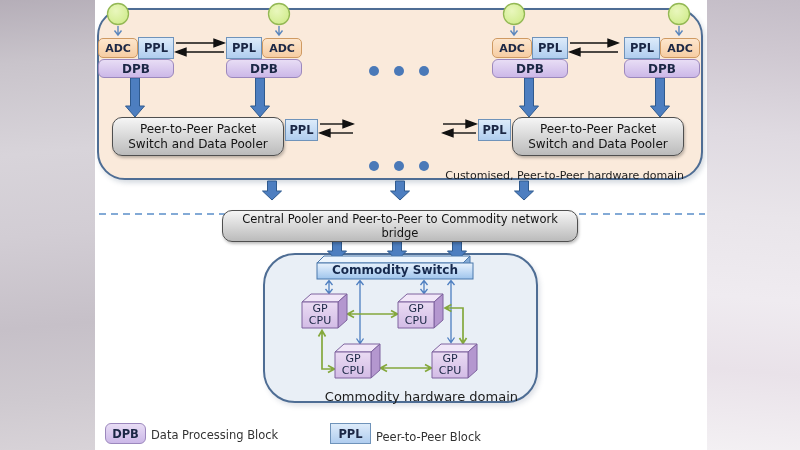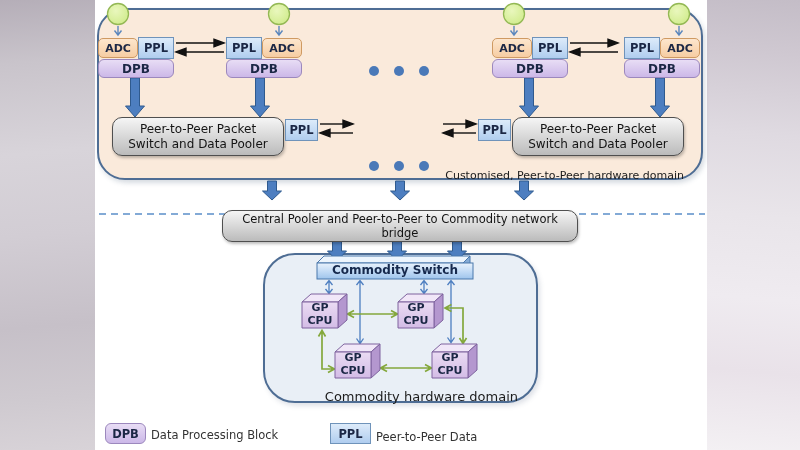--- a/index.html
+++ b/index.html
@@ -18,22 +18,22 @@
   svg#wires{position:absolute;left:0;top:0;z-index:3;}
   .box{position:absolute;box-sizing:border-box;display:flex;align-items:center;justify-content:center;
        z-index:4;font-weight:600;color:#1b2745;}
   .adc{background:linear-gradient(180deg,#fde6cd,#f6cda3);border:1px solid #cf9a62;border-radius:5px;font-size:11px;}
   .ppl{background:linear-gradient(180deg,#ddebfa,#b0cdef);border:1px solid #6f93ba;border-radius:0;font-size:11.5px;}
   .dpb{background:linear-gradient(180deg,#e8ddf5,#ccb8e8);border:1px solid #9c88bd;border-radius:6px;font-size:12px;}
   .grayb{background:linear-gradient(180deg,#f5f5f5,#bbbbbb);border:1.5px solid #4f4f4f;border-radius:10px;
          font-weight:400;color:#141414;font-size:12px;line-height:15px;text-align:center;
          flex-direction:column;box-shadow:1px 2px 3px rgba(0,0,0,.25);}
   .plain{position:absolute;z-index:4;color:#1c1c1c;margin-top:6px;}
-  .cubetxt{position:absolute;z-index:4;font-size:11px;line-height:12.5px;font-weight:700;color:#1b2745;
-           text-align:center;display:flex;flex-direction:column;align-items:center;}
+  .cubetxt{position:absolute;z-index:4;font-size:11px;line-height:12.5px;font-weight:400;color:#1b2745;
+           text-align:center;display:flex;flex-direction:column;align-items:center;justify-content:center;}
   #switch-label{position:absolute;z-index:4;left:317px;top:262px;width:156px;height:31px;line-height:17px;
            text-align:center;font-size:12px;font-weight:600;color:#16294d;}
   #custom-domain-label{left:430px;top:163px;width:254px;text-align:right;font-size:11px;}
   #commodity-domain-label{left:283px;top:383px;width:235px;text-align:right;font-size:13px;}
   .legend-box{font-size:11.5px;}
   .legend-text{position:absolute;z-index:4;font-size:11.5px;color:#333;}
 </style>
 </head>
 <body>
 
@@ -205,15 +205,15 @@
   <div class="cubetxt" style="left:432px;top:352px;width:36px;height:26px">
     <span>GP</span>
     <span>CPU</span>
   </div>
 
   <div class="plain" id="commodity-domain-label">Commodity hardware domain</div>
 
   <div class="box dpb legend-box" style="left:105px;top:423px;width:41px;height:21px">DPB</div>
   <div class="legend-text" style="left:151px;top:428px">Data Processing Block</div>
   <div class="box ppl legend-box" style="left:330px;top:423px;width:41px;height:21px">PPL</div>
-  <div class="legend-text" style="left:376px;top:430px">Peer-to-Peer Data</div>
+  <div class="legend-text" style="left:376px;top:430px">Peer-to-Peer Block</div>
 
 </div>
 
 </body></html>

